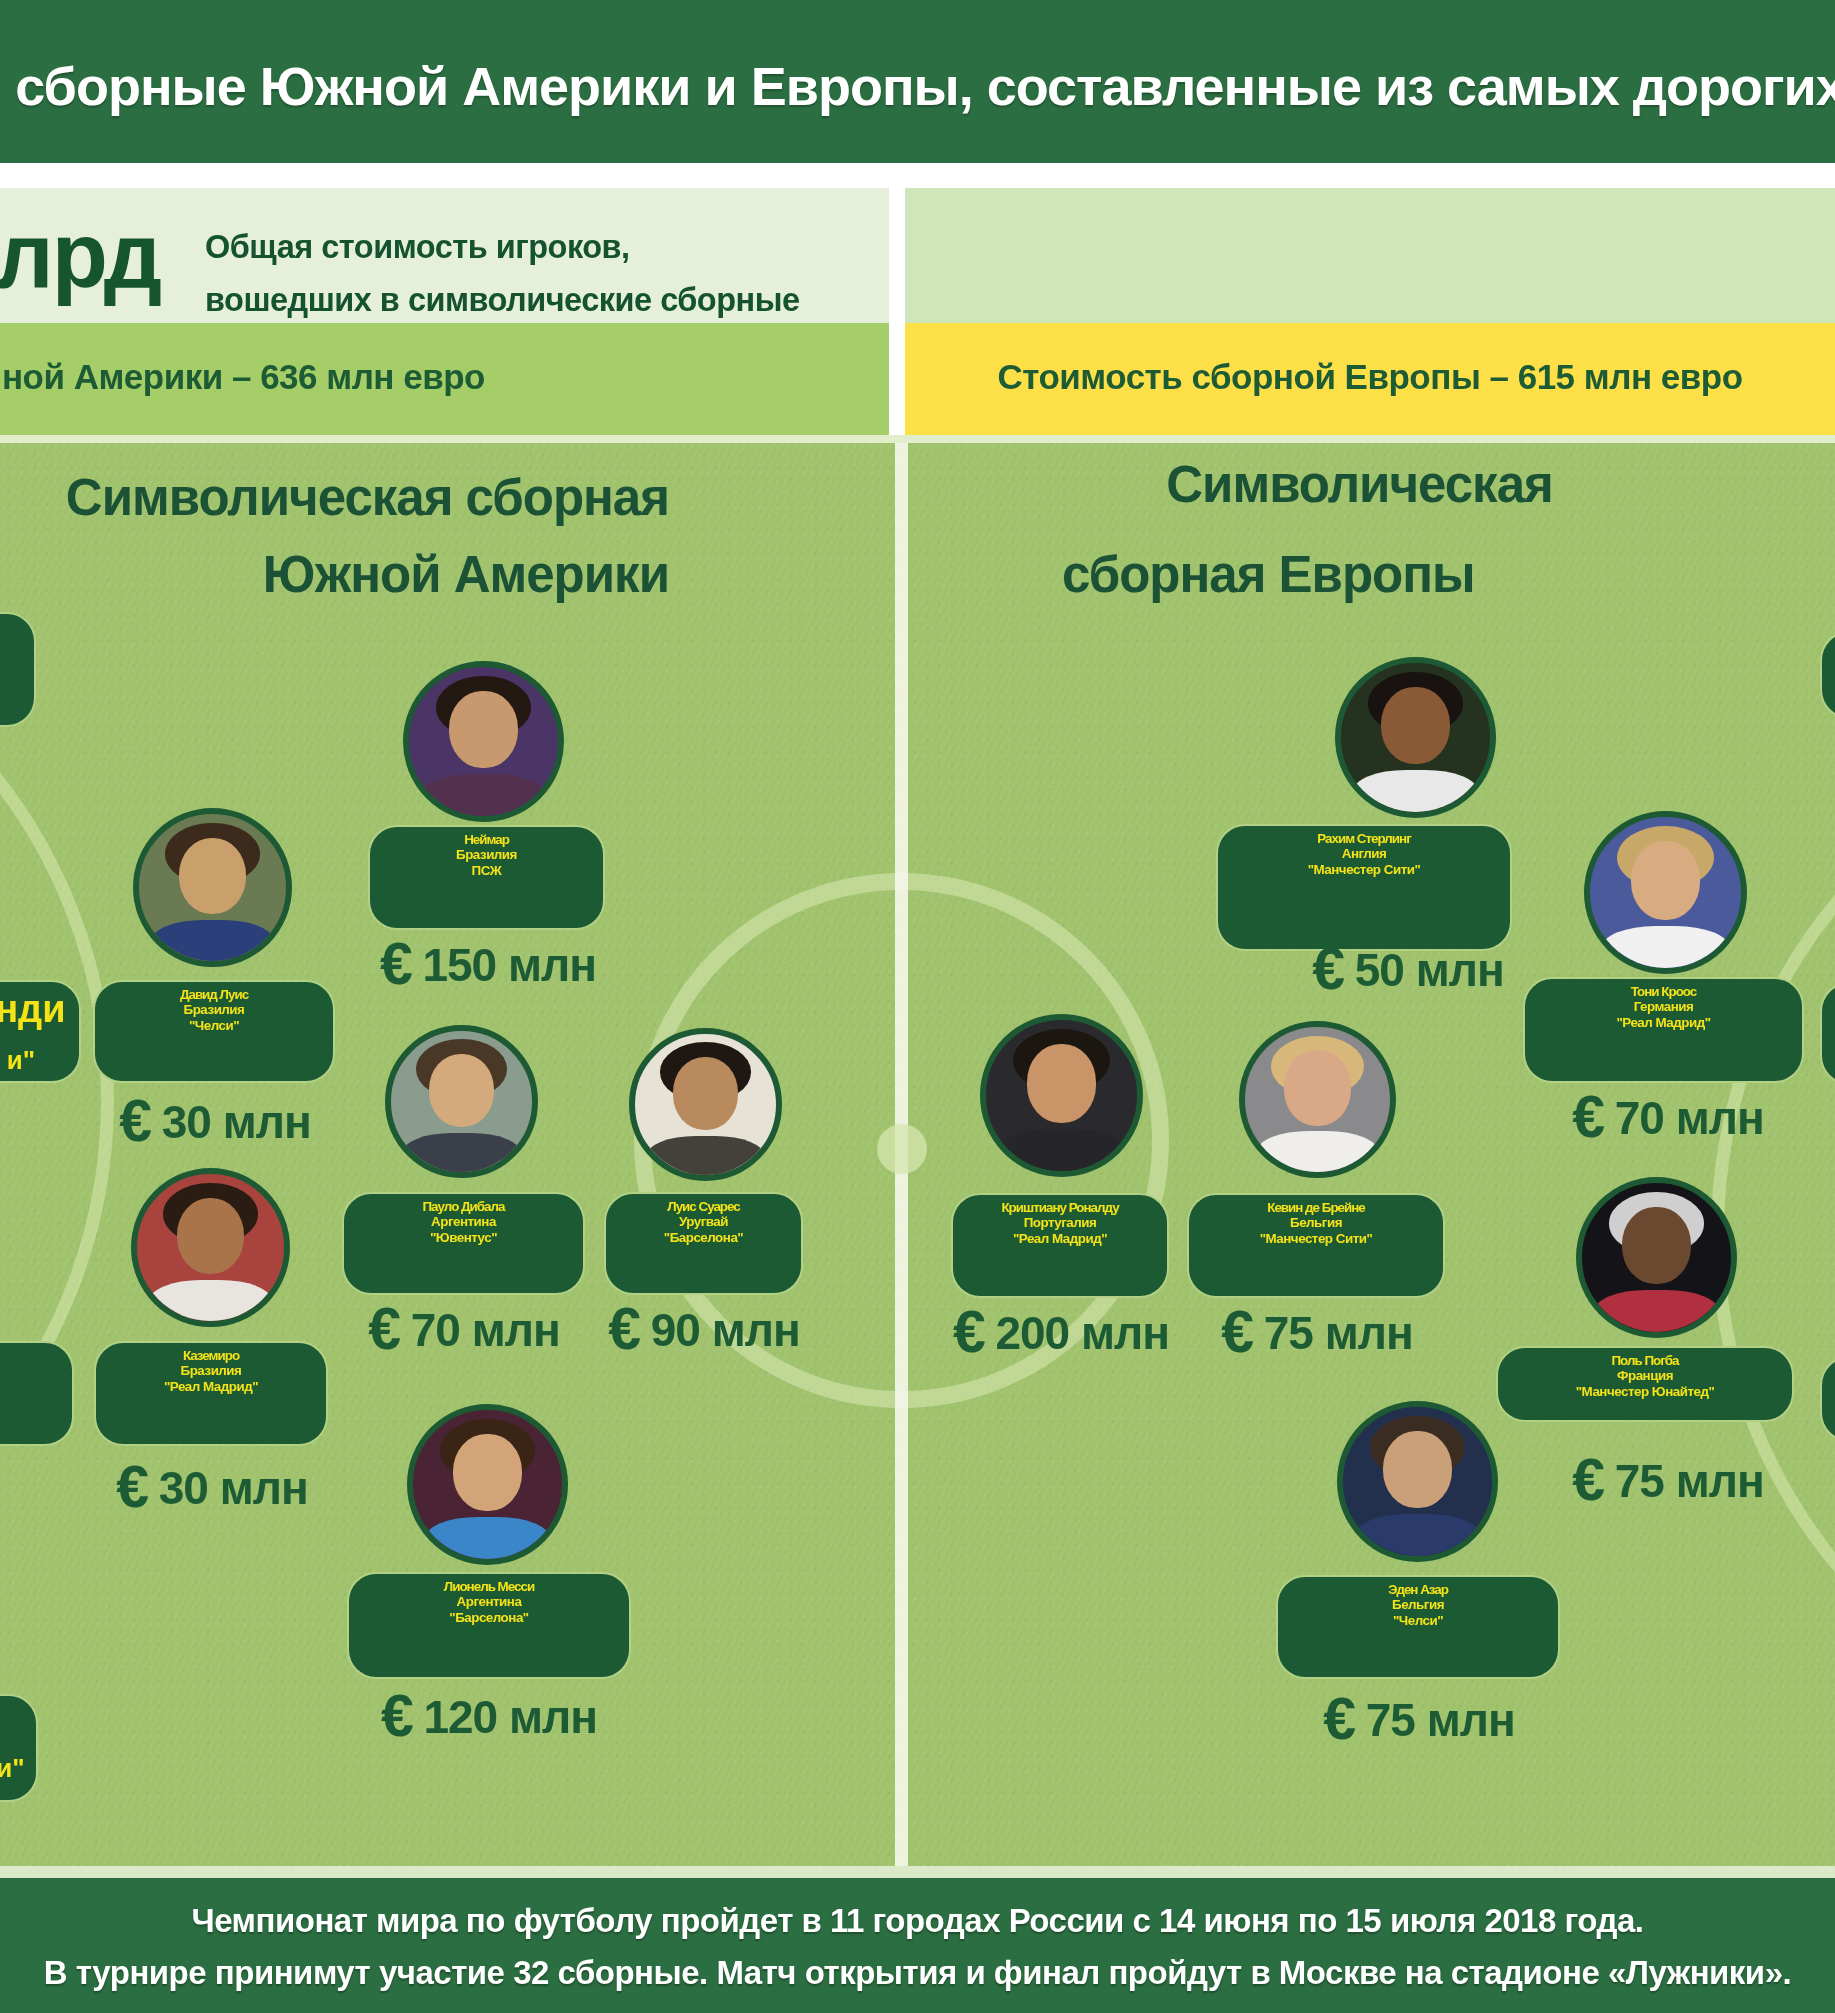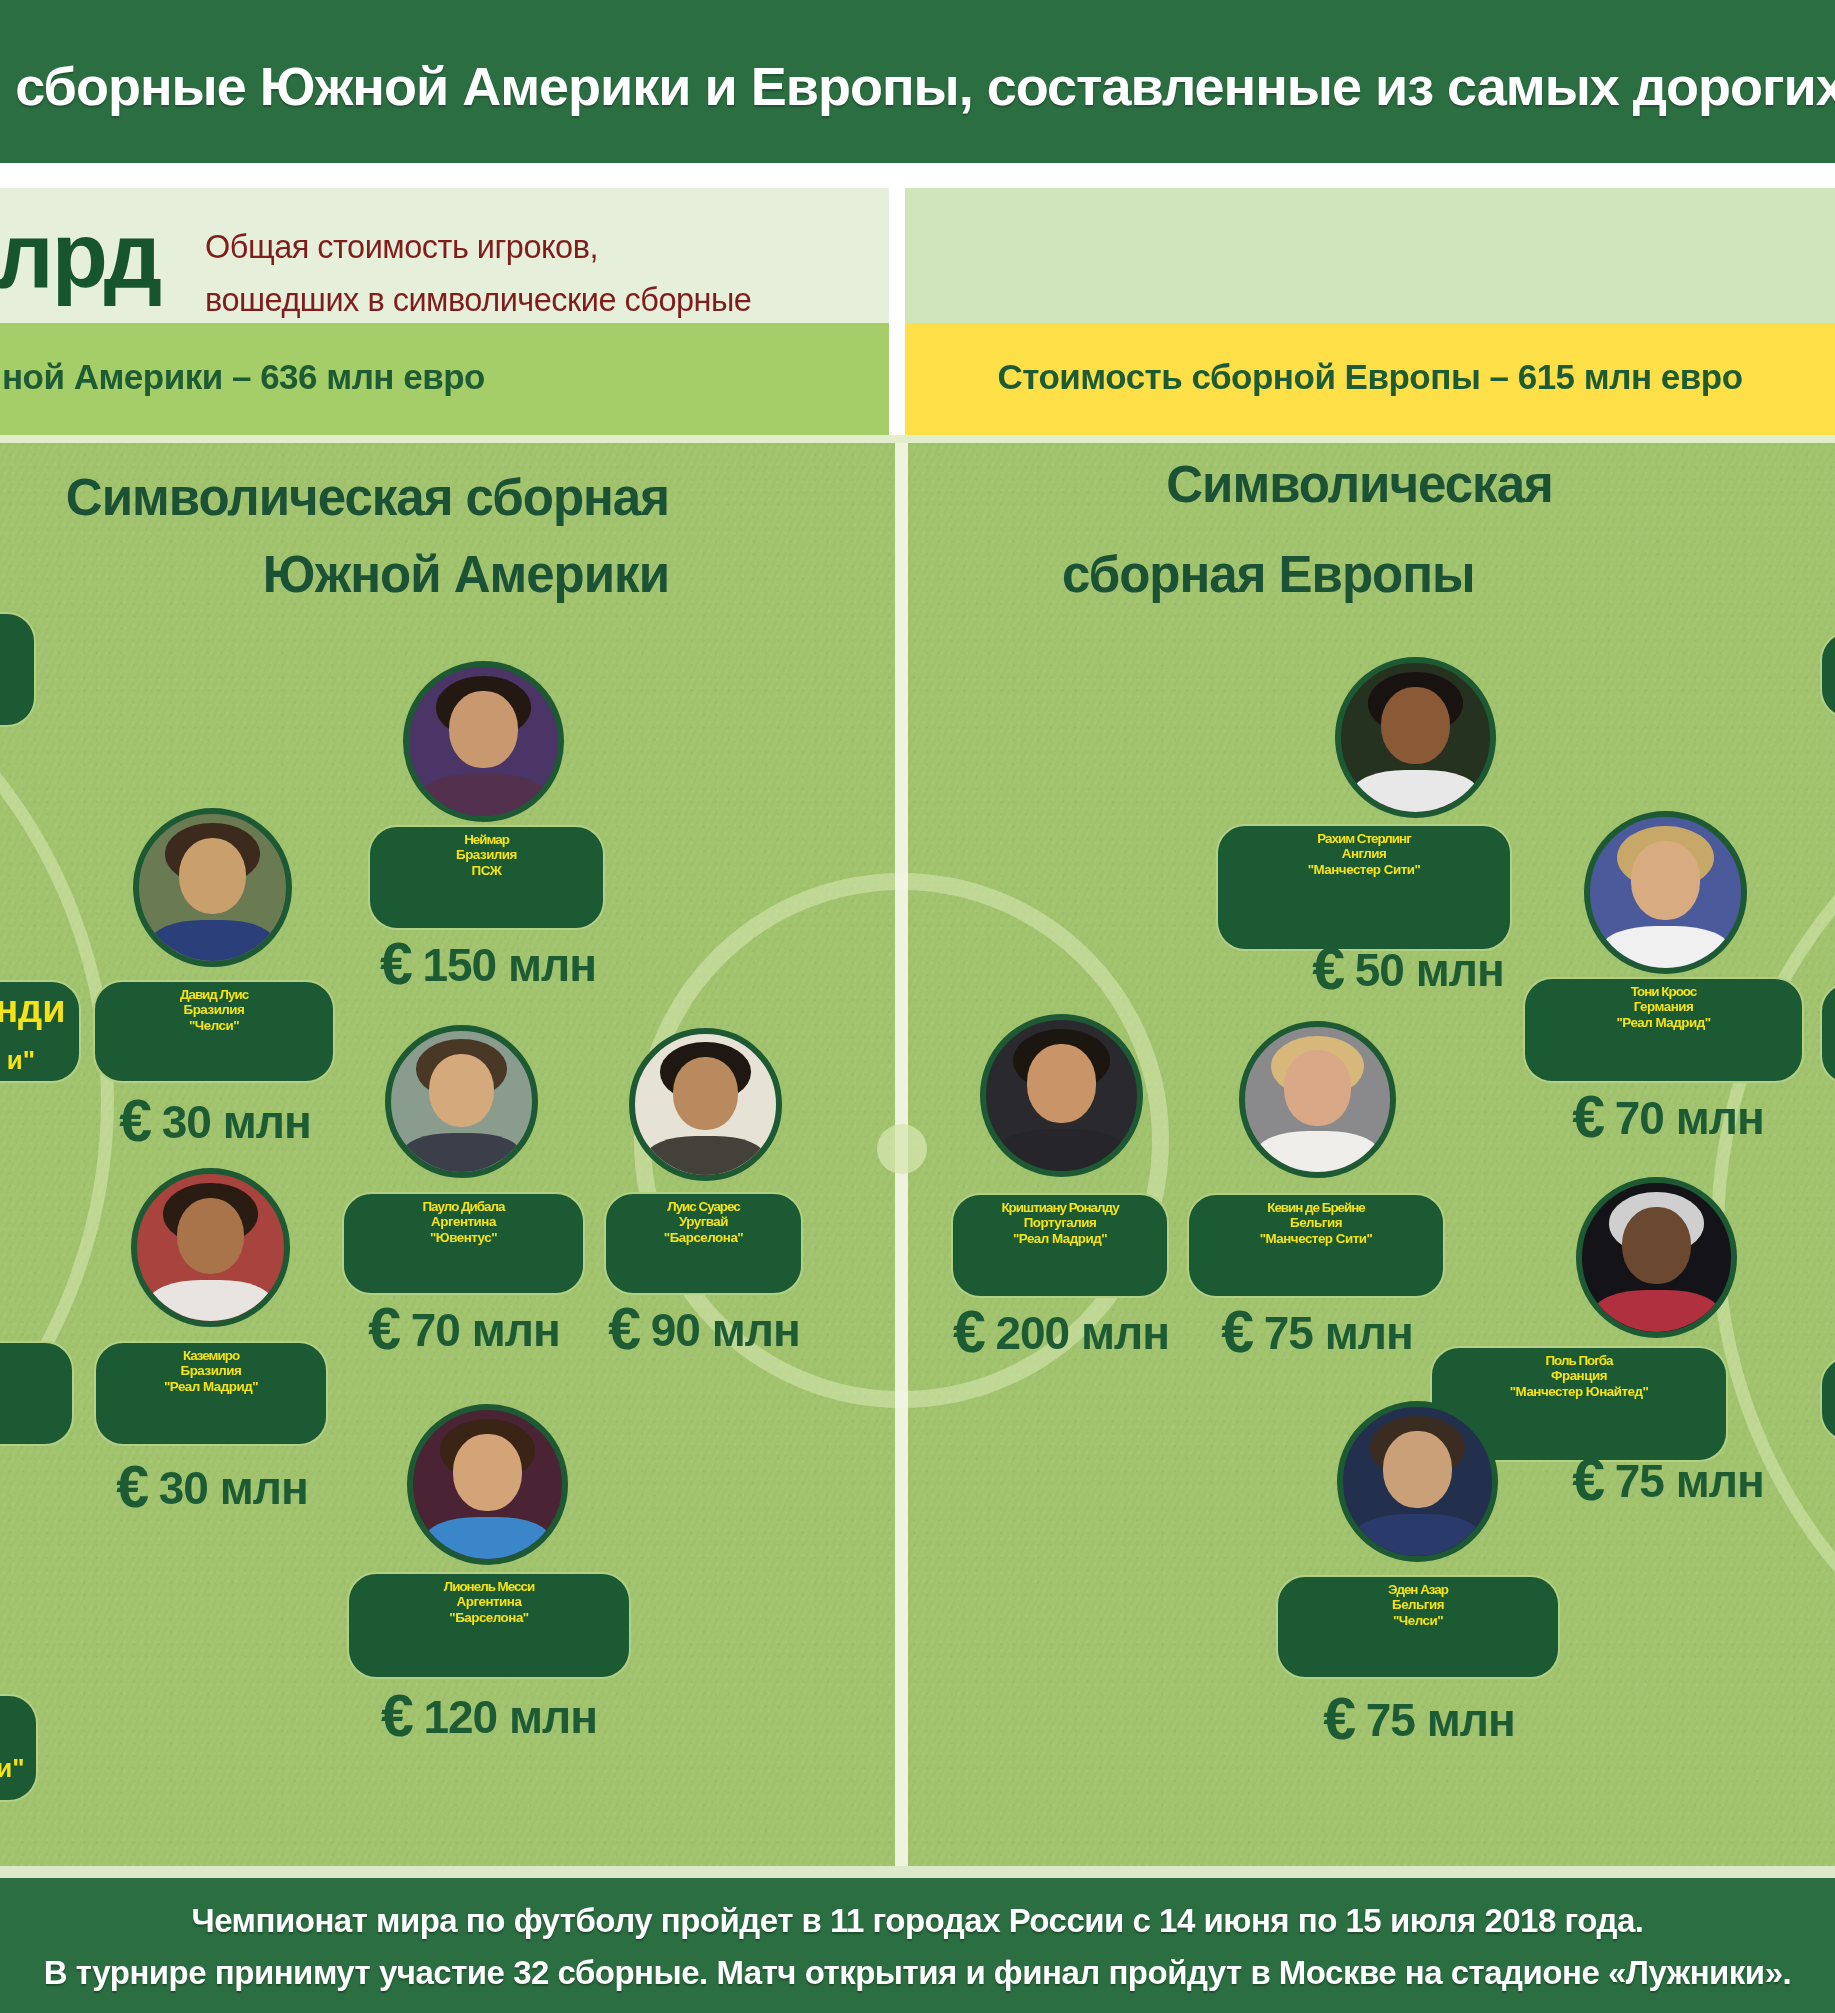--- a/index.html
+++ b/index.html
@@ -15,21 +15,21 @@
     left:15.3px;top:55px;width:2007px;color:#ffffff;font-size:54px;font-weight:700;
     letter-spacing:-1px;white-space:nowrap;text-shadow:0 1.9px 1.9px rgba(0,0,0,.25);
   }
   #white-band{left:0;top:163px;width:1835px;height:26px;background:#ffffff;}
   
   #panel-left{left:0;top:188px;width:889px;height:135px;background:#e6efda;}
   #panel-right{left:905px;top:188px;width:930px;height:135px;background:#cfe5ba;}
   #big-value{
     left:-71px;top:203px;font-size:92px;font-weight:800;color:#17552f;letter-spacing:-1.9px;
   }
-  .caption{left:205px;width:726px;color:#7f1d1d;font-size:32.5px;font-weight:400;letter-spacing:-0.5px;}
+  .caption{left:205px;width:726px;color:#14532d;font-size:32.5px;font-weight:700;letter-spacing:-0.5px;}
   #caption1{top:229px;}
   #caption2{top:282px;}
   #bar-left{left:0;top:323px;width:889px;height:112px;background:#a5cd68;}
   #bar-right{left:905px;top:323px;width:930px;height:112px;background:#fde047;}
   .bar-text{color:#1d5b34;font-size:35px;font-weight:700;letter-spacing:-0.5px;white-space:nowrap;}
   #bar-left-text{left:1.9px;top:34px;}
   #bar-right-text{left:0;top:34px;width:930px;text-align:center;}
   #pale-strip-top{left:0;top:435px;width:1835px;height:7.6px;background:#e2eecb;}
   
   #field{
@@ -264,21 +264,21 @@
       </div>
       <div class="abs price-row" style="left: 1317px; top: 1303px;">
         <span class="price-euro">€</span>
         <span class="price-val">75 млн</span>
       </div>
       <div class="abs photo-ring" style="left: 1576px; top: 1177px; width: 161px; height: 161px; background: rgb(20, 20, 24);">
         <div class="av-hair" style="left: 18%; top: 6%; width: 64%; height: 42%; background: rgb(207, 207, 207);"></div>
         <div class="av-face" style="left: 27%; top: 16%; width: 46%; height: 52%; background: rgb(107, 72, 48);"></div>
         <div class="av-torso" style="left: 8%; top: 72%; width: 84%; height: 34%; background: rgb(176, 48, 64);"></div>
       </div>
-      <div class="abs name-box" style="left: 1430px; top: 1346px; width: 298px; height: 116px;">
+      <div class="abs name-box" style="left: 1496px; top: 1346px; width: 298px; height: 76px;">
         <span class="p-name fit" style="font-size: 13.4px;">Поль Погба</span>
         <span class="p-sub fit" style="font-size: 13.4px;">Франция</span>
         <span class="p-sub fit" style="font-size: 13.4px;">"Манчестер Юнайтед"</span>
       </div>
       <div class="abs price-row" style="left: 1668px; top: 1451px;">
         <span class="price-euro">€</span>
         <span class="price-val">75 млн</span>
       </div>
       <div class="abs photo-ring" style="left: 1337px; top: 1401px; width: 161px; height: 161px; background: rgb(34, 48, 78);">
         <div class="av-hair" style="left: 18%; top: 6%; width: 64%; height: 42%; background: rgb(58, 44, 32);"></div>

